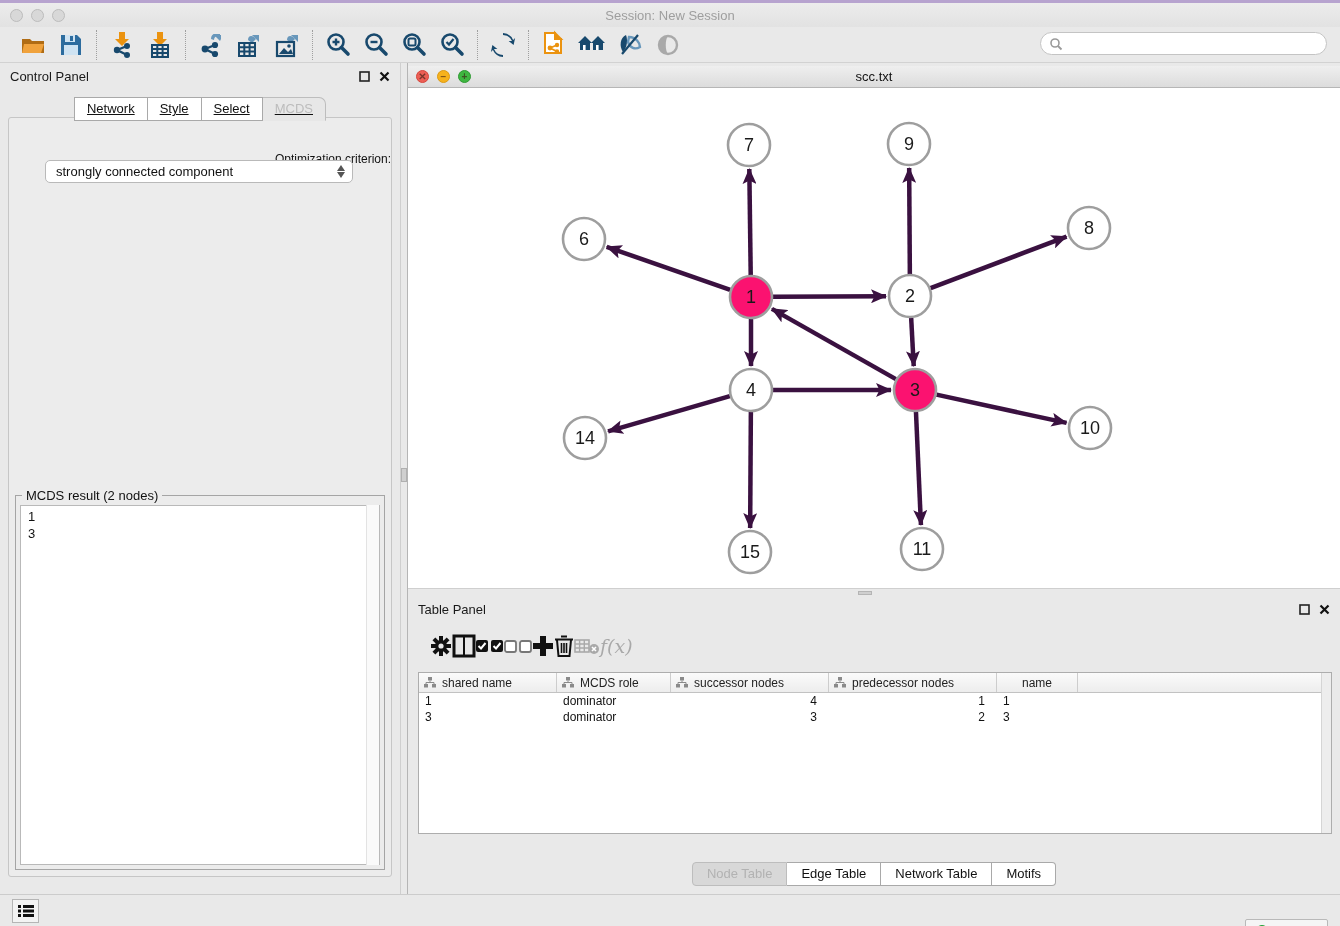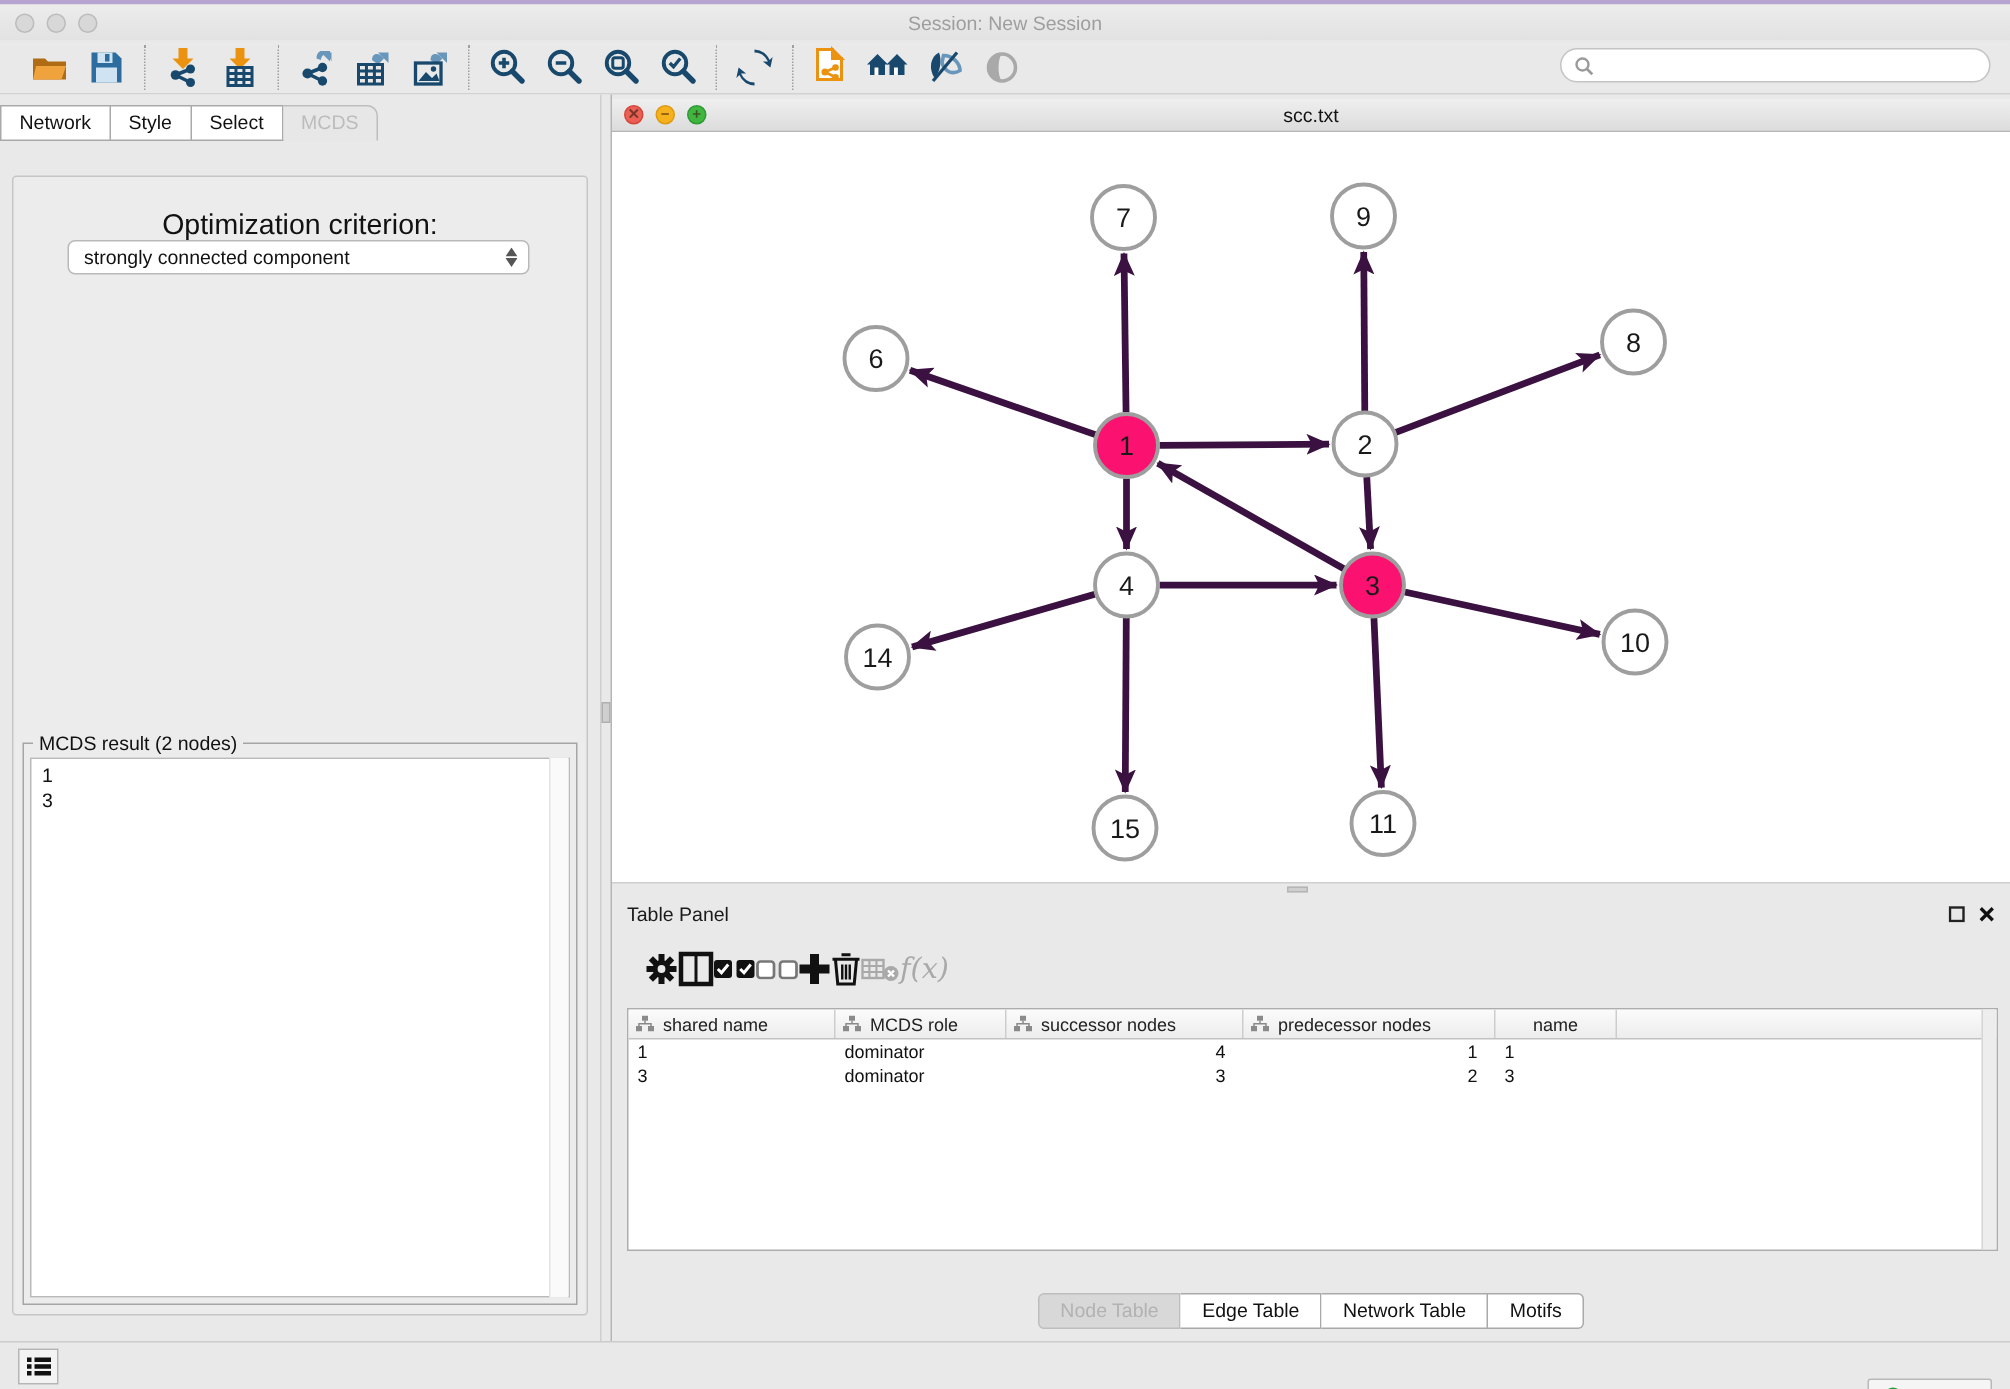--- a/index.html
+++ b/index.html
@@ -24,27 +24,27 @@
   .tb-btn svg { display:block; }
   .search-wrap { position:absolute; right:13px; top:5px; width:287px; height:23px; background:#fff;
     border:1px solid #c4c4c4; border-radius:12px; display:flex; align-items:center; padding-left:8px; }
   .search-wrap input { border:none; outline:none; flex:1; font-size:12px; background:transparent; padding-left:5px; font-family:"Liberation Sans",sans-serif; }
 
   
   .control-panel { position:absolute; left:0; top:63px; width:400px; height:831px; background:#e9e9e9; }
   .panel-header { height:27px; display:flex; align-items:center; padding:0 10px; }
   .panel-title { font-size:13px; color:#1a1a1a; }
   .panel-hicons { margin-left:auto; display:flex; gap:9px; align-items:center; }
-  .cp-tabs { display:flex; justify-content:flex-start; margin-top:7px; position:relative; z-index:2; }
+  .cp-tabs { display:flex; justify-content:center; margin-top:7px; position:relative; z-index:2;text-decoration:underline; }
   .tab { font-size:13px; padding:3px 12px 4px; background:#fff; border:1px solid #a9a9a9; border-left:none; cursor:default; }
   .tab:first-child { border-left:1px solid #a9a9a9; }
   .tab.active { background:#e7e7e7; color:#bcbcbc; border-color:#bdbdbd; border-bottom:1px solid #e7e7e7; border-radius:0 7px 0 0; }
   .cp-content { position:absolute; left:8px; right:8px; top:54px; bottom:17px; background:#ececec;
     border:1px solid #c6c6c6; border-radius:3px; }
-  .crit-label { text-align:center; font-size:19px; margin-top:22px; }
+  .crit-label { text-align:right; font-size:12px; margin-top:34px; }
   .select-box { position:absolute; left:36px; right:38px; top:42px; height:23px; background:#fff;
     border:1px solid #b9b9b9; border-radius:5px; display:flex; align-items:center; font-size:13px; padding-left:10px; }
   .select-arrows { margin-left:auto; margin-right:7px; display:flex; flex-direction:column; gap:1px; }
   .btn-row { position:absolute; top:74px; left:0; right:0; display:flex; justify-content:center; gap:14px; }
   .pbtn { font-size:13px; background:#fff; border:1px solid #b0b0b0; border-radius:5px; padding:3px 16px 4px;
     font-family:"Liberation Sans",sans-serif; }
   .result-field { position:absolute; left:6px; right:6px; top:377px; bottom:6px; border:1px solid #a5a5a5; }
   .result-legend { position:absolute; top:-8px; left:6px; background:#ececec; padding:0 4px; font-size:13px; }
   .result-area { position:absolute; left:4px; right:4px; top:9px; bottom:4px; background:#fff; border:1px solid #b9b9b9;
     font-size:13px; line-height:17px; padding:2px 0 0 7px; white-space:pre; overflow:hidden; }
@@ -267,20 +267,31 @@
   <div class="search-wrap">
     <svg width="14" height="14" viewBox="0 0 14 14">
         <circle cx="6" cy="6" r="4" fill="none" stroke="#9a9a9a" stroke-width="1.6"></circle>
         <path d="M9 9 L12.5 12.5" stroke="#9a9a9a" stroke-width="1.8"></path>
       </svg>
     <input placeholder="" style="">
   </div>
 </div>
 
 <div class="control-panel">
+  <div class="panel-header">
+    <span class="panel-title">Control Panel</span>
+    <span class="panel-hicons">
+      <svg width="11" height="11" viewBox="0 0 11 11">
+          <rect x="1" y="1" width="9" height="9" fill="none" stroke="#222" stroke-width="1.6"></rect>
+        </svg>
+      <svg width="11" height="11" viewBox="0 0 11 11">
+          <path d="M1.5 1.5 L9.5 9.5 M9.5 1.5 L1.5 9.5" stroke="#111" stroke-width="2.2"></path>
+        </svg>
+    </span>
+  </div>
   <div class="cp-tabs" id="cp-tabs">
       <div class="tab">Network</div>
       <div class="tab">Style</div>
       <div class="tab">Select</div>
       <div class="tab active">MCDS</div>
     </div>
   <div class="cp-content">
     <div class="crit-label">Optimization criterion:</div>
     <div class="select-box">
       <span>strongly connected component</span>

